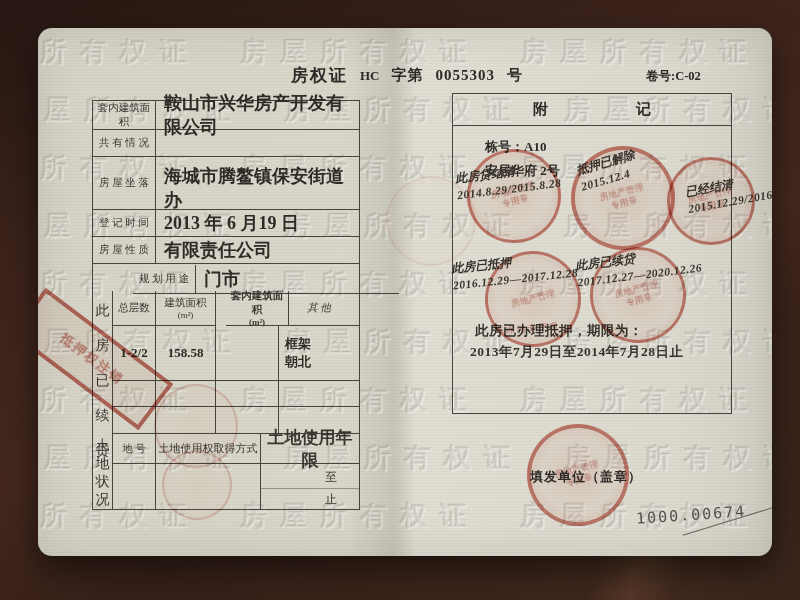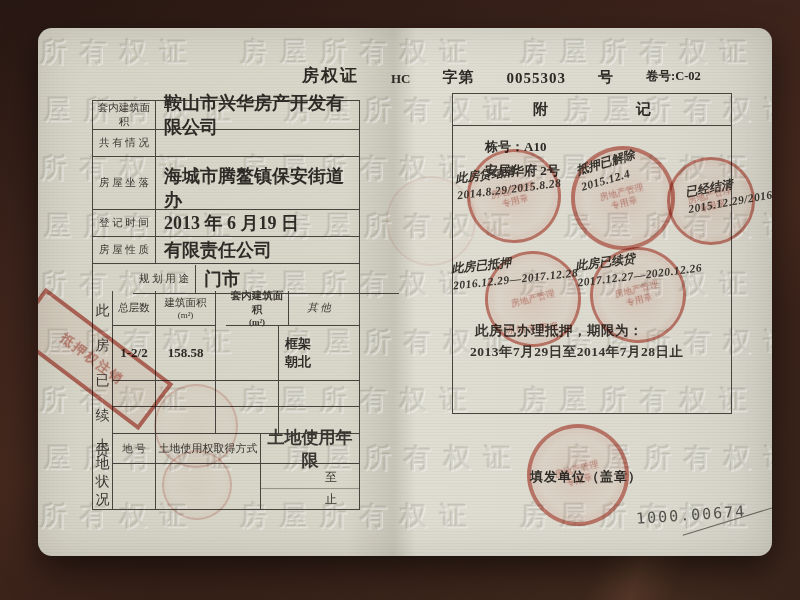--- a/index.html
+++ b/index.html
@@ -22,21 +22,21 @@
     background:
       repeating-linear-gradient(0deg, rgba(110,108,96,.05) 0 1px, transparent 1px 3px),
       linear-gradient(90deg,#d6d4c7 0%, #d9d7ca 42%, #c7c5b8 48.5%, #e0ded3 51.5%, #dcdacf 86%, #d2d0c5 100%),
       #d8d6c9;
     box-shadow:0 14px 34px rgba(0,0,0,.55), inset 0 0 40px rgba(90,85,70,.18);
   }
   .wm-row{position:absolute;white-space:nowrap;font-weight:bold;font-size:27px;letter-spacing:13px;
     color:rgba(118,114,96,.13);
     text-shadow:1px 1px 0 rgba(255,255,255,.4), -1px -1px 0 rgba(88,84,68,.10);}
   
-  .cert-header{position:absolute;left:264px;top:36px;display:flex;align-items:flex-end;gap:32px;
+  .cert-header{position:absolute;left:253px;top:36px;display:flex;align-items:center;gap:12px;
     color:#2d2a26;font-weight:bold;}
   .cert-header .t{font-size:17px;letter-spacing:2px;}
   .cert-header .c{font-size:13px;}
   .cert-header .n{font-size:15px;letter-spacing:1px;}
   .volume{position:absolute;left:608px;top:40px;font-size:12.5px;font-weight:bold;color:#2d2a26;}
   
   .ltable{position:absolute;left:54px;top:72px;width:266px;height:408px;border:1px solid #47433d;}
   .row{position:absolute;left:0;width:100%;border-bottom:1px solid #47433d;display:flex;}
   .lab{width:63px;border-right:1px solid #47433d;display:flex;align-items:center;justify-content:center;
     font-size:10.5px;color:#3a3631;text-align:center;padding:0 1px;box-sizing:border-box;}

